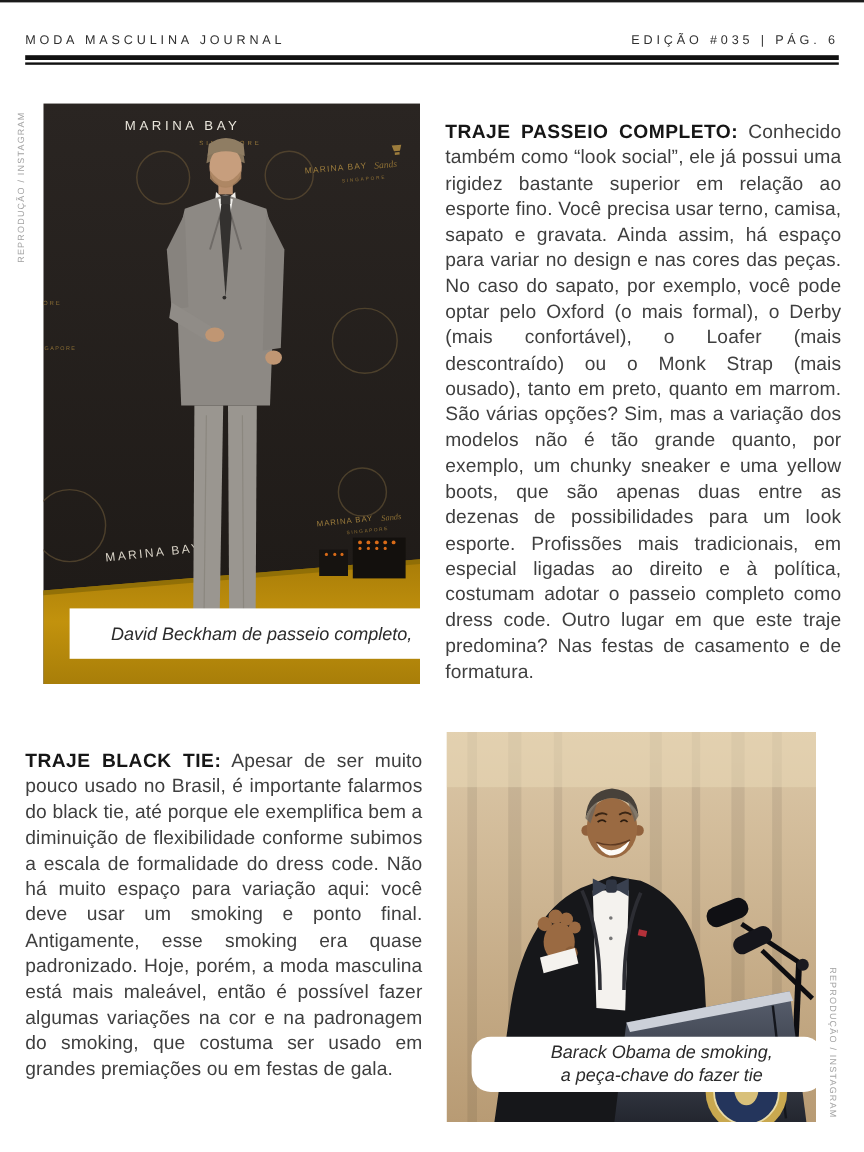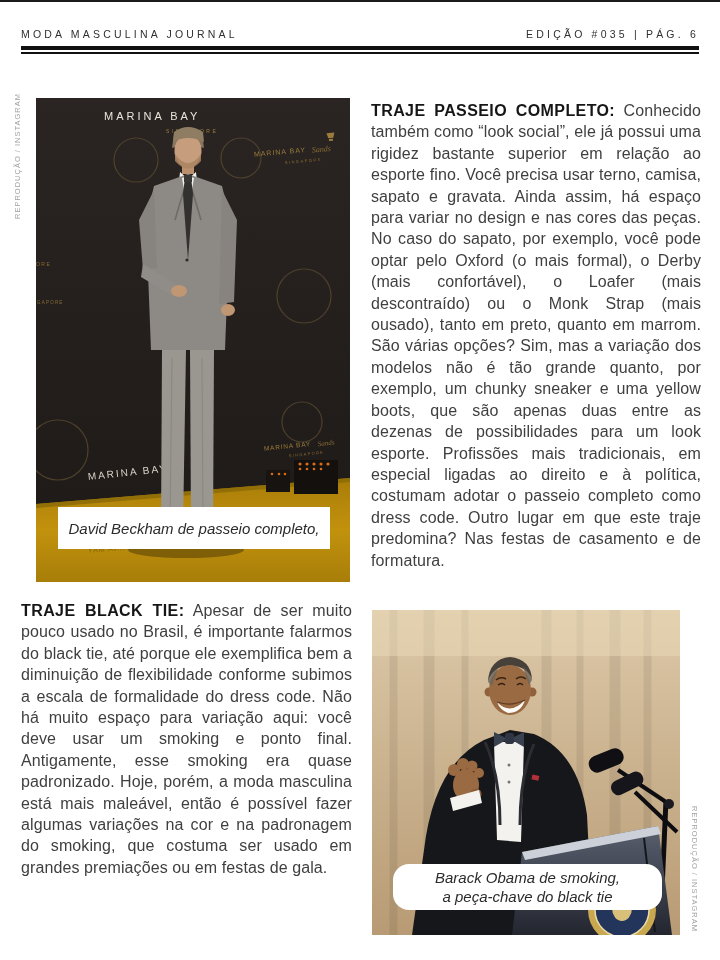--- a/index.html
+++ b/index.html
@@ -12,34 +12,34 @@
   .header-rule-thick{position:absolute;left:21px;top:46px;width:678px;height:4px;background:#111;}
   .header-rule-thin{position:absolute;left:21px;top:52px;width:678px;height:1.5px;background:#111;}
 
   .credit{position:absolute;font-size:7.5px;letter-spacing:1px;color:#a2a2a2;
           white-space:nowrap;}
   .credit-left{left:13px;top:85px;height:134px;writing-mode:vertical-rl;transform:rotate(180deg);}
   .credit-right{left:690px;top:806px;height:134px;writing-mode:vertical-rl;}
 
   .photo{position:absolute;overflow:hidden;}
   .photo svg{display:block;}
-  #photo-beckham{left:36px;top:98px;width:314px;height:484px;}
+  #photo-beckham{left:36px;top:86px;width:314px;height:484px;}
   #photo-obama{left:372px;top:610px;width:308px;height:325px;}
 
   .caption{position:absolute;background:#ffffff;display:flex;flex-direction:column;
            justify-content:center;align-items:center;text-align:right;
-           font-style:italic;color:#2b2b2b;font-size:15px;line-height:19px;}
+           font-style:italic;color:#2b2b2b;font-size:15px;line-height:19px;padding-left:24px;}
   #caption-beckham{left:58px;top:507px;width:272px;height:42px;}
   #caption-obama{left:393px;top:864px;width:269px;height:46px;border-radius:16px;}
 
   .article{position:absolute;text-align:justify;color:#3f3f3f;
            font-size:16px;line-height:21.4px;letter-spacing:0.1px;}
   .article b{color:#161616;font-weight:700;letter-spacing:0.4px;}
   #article-passeio{left:371px;top:100px;width:330px;}
-  #article-blacktie{left:21px;top:600px;width:331px;}
+  #article-blacktie{left:21px;top:624px;width:331px;}
 </style>
 </head>
 <body>
 
 <div class="page">
 
   <div class="top-rule"></div>
 
   <div class="masthead">
     <span>MODA MASCULINA JOURNAL</span>
@@ -239,18 +239,18 @@
           <circle cx="250" cy="300" r="27" fill="none" stroke="#e9dba8" stroke-width="1.5"></circle>
           <ellipse cx="250" cy="298" rx="10" ry="13" fill="#d8c07a"></ellipse>
           <path d="M238,296 Q250,284 262,296" stroke="#d8c07a" stroke-width="3" fill="none"></path>
         </g>
       </g>
     </svg>
   </div>
 
   <div class="caption" id="caption-obama">
     <span>Barack Obama de smoking,</span>
-    <span>a peça-chave do black tie</span>
+    <span>a peça-chave do fazer tie</span>
   </div>
 
   <div class="credit credit-right">REPRODUÇÃO / INSTAGRAM</div>
 
 </div>
 
 </body></html>

